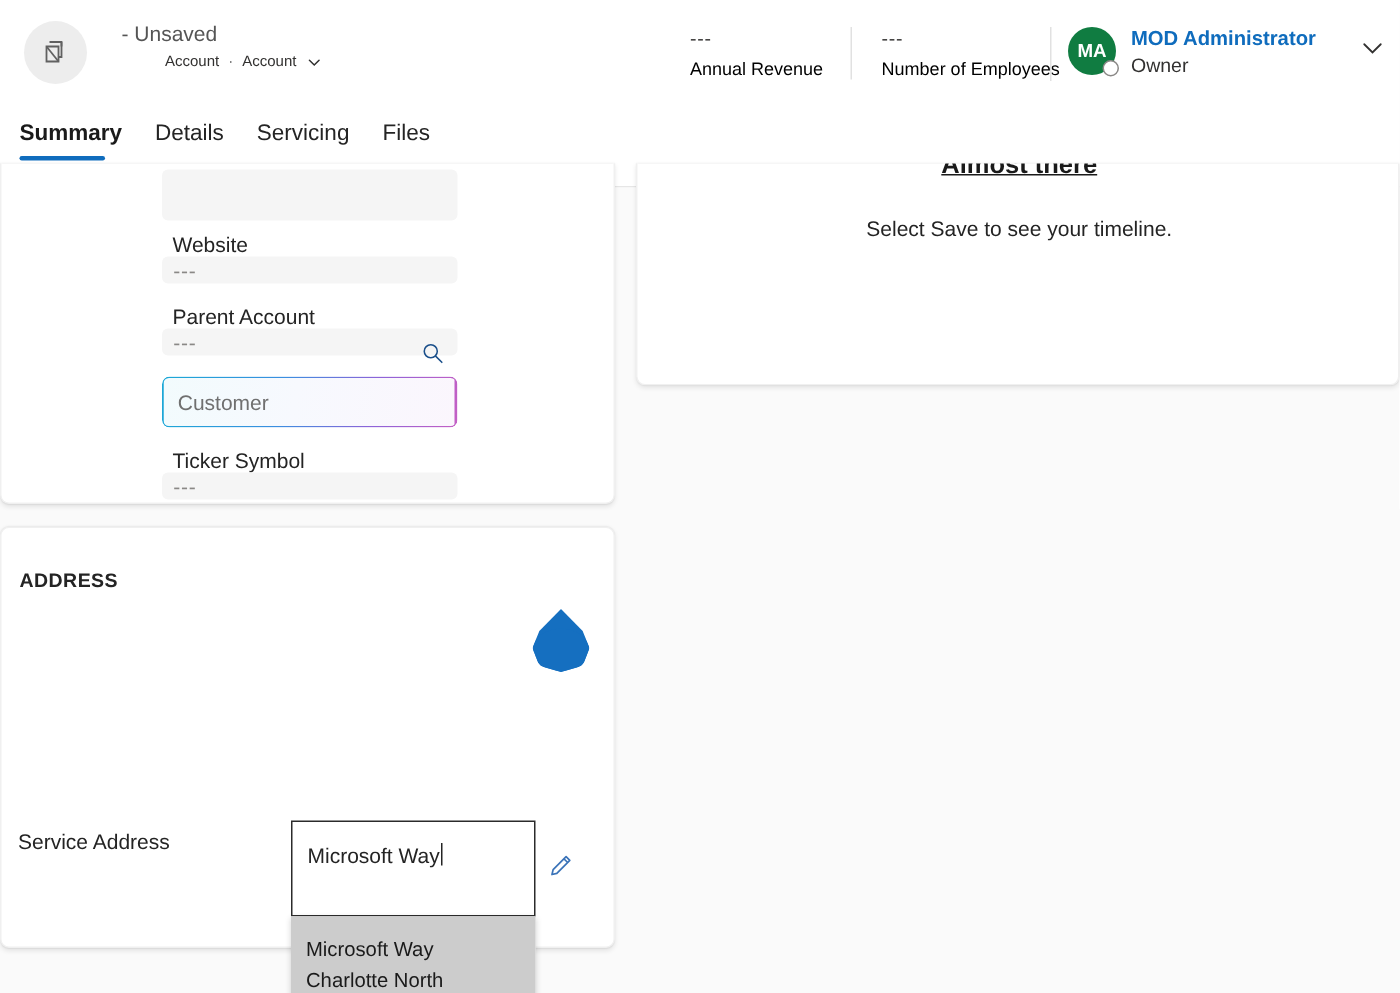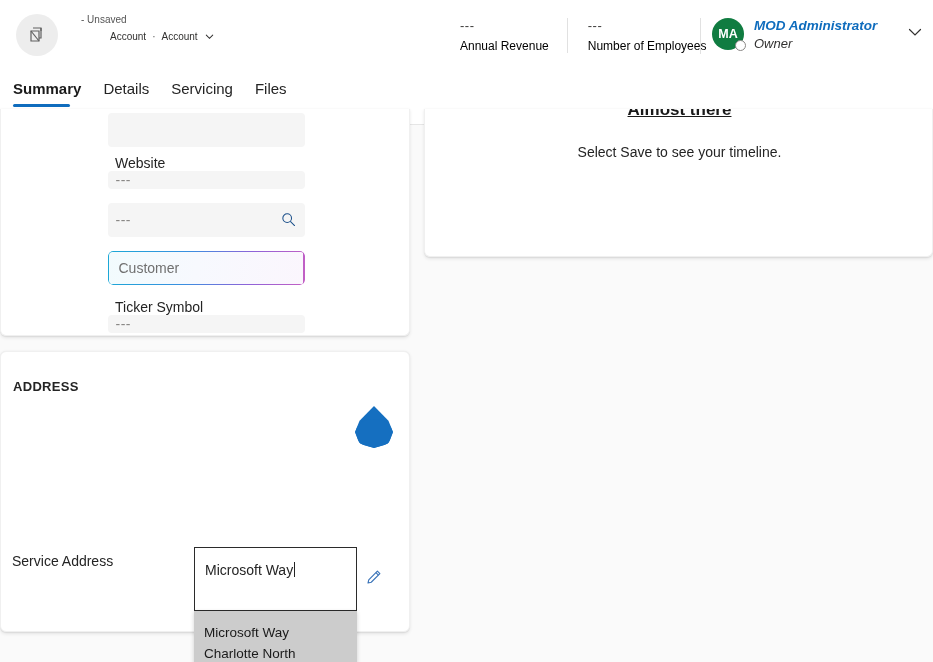--- a/index.html
+++ b/index.html
@@ -19,21 +19,21 @@
   }
   .hdr-left { position: absolute; left: 16px; top: 14px; display: flex; align-items: flex-start; }
   .entity-avatar {
     width: 42px; height: 42px; border-radius: 50%;
     background: #ededed; display: flex; align-items: center; justify-content: center;
     flex: 0 0 auto;
   }
   .hdr-text { margin-left: 16px; }
   .title-row { display: flex; align-items: baseline; }
   .rec-title { font-size: 21px; font-weight: bold; color: #1a1a1a; letter-spacing: -.1px; }
-  .rec-sub { font-size: 10px; color: #555; margin-left: 7px; }
+  .rec-sub { font-size: 14px; color: #555; margin-left: 7px; }
   .bc-row { display: flex; align-items: center; margin-top: 6px; font-size: 10px; color: #323130; margin-left: 36px; }
   .bc-dot { margin: 0 6px; color: #555; }
   .bc-chev { margin-left: 6px; display: inline-flex; }
 
   
   .metrics { position: absolute; left: 460px; top: 18px; display: flex; align-items: flex-start; }
   .metric { padding-right: 18px; }
   .metric + .metric { padding-left: 20px; border-left: 1px solid #e1e1e1; }
   .metric-val { font-size: 13px; color: #3b3a39; letter-spacing: .5px; line-height: 16px; }
   .metric-lbl { font-size: 12px; color: #000000; margin-top: 5px; }
@@ -42,21 +42,21 @@
   .owner-sep { position: absolute; left: 700px; top: 18px; width: 1px; height: 36px; background: #e1e1e1; }
   .owner-avatar {
     position: relative; width: 32px; height: 32px; border-radius: 50%;
     background: #107c41; color: #fff; font-size: 12.5px; font-weight: bold;
     display: flex; align-items: center; justify-content: center; flex: 0 0 auto;
   }
   .presence {
     position: absolute; right: -2px; bottom: -1px; width: 11px; height: 11px;
     border-radius: 50%; background: #fff; border: 1.5px solid #8a8886;
   }
-  .owner-text { margin-left: 10px; font-style: italic; }
+  .owner-text { margin-left: 10px; }
   .owner-name { font-size: 13.5px; color: #0f6cbd; font-weight: bold; }
   .owner-role { font-size: 13px; color: #323130; margin-top: 3px; }
   .owner-chev { position: absolute; left: 905px; top: 22px; }
 
   
   .tabs { position: absolute; left: 13px; top: 80px; display: flex; align-items: flex-end; justify-content: center; }
   .tab { position: relative; padding: 0 11px 10px 11px; font-size: 15px; color: #242424; cursor: pointer; }
   .tab:first-child { padding-left: 0; }
   .tab.active { font-weight: bold; color: #1a1a1a; }
   .tab.active::after {
@@ -252,20 +252,21 @@
           <div class="field-label"></div>
           <div class="field-control dashes"></div>
         </div>
 
         <div class="field-row" style="top:46px;">
           <div class="field-label">Website</div>
           <div class="field-control dashes">---</div>
         </div>
 
         <div class="field-row" style="top:94px;">
+          <div class="field-label">Parent Account</div>
           <div class="field-control dashes">
             <span>---</span>
             <span class="lookup-icon">
               <svg width="17" height="17" viewBox="0 0 18 18" fill="none">
                 <circle cx="7.6" cy="7.6" r="4.6" stroke="#1a4f8a" stroke-width="1.1"></circle>
                 <path d="M11.2 11.2L15.4 15.4" stroke="#1a4f8a" stroke-width="1.1" stroke-linecap="round"></path>
               </svg>
             </span>
           </div>
         </div>

